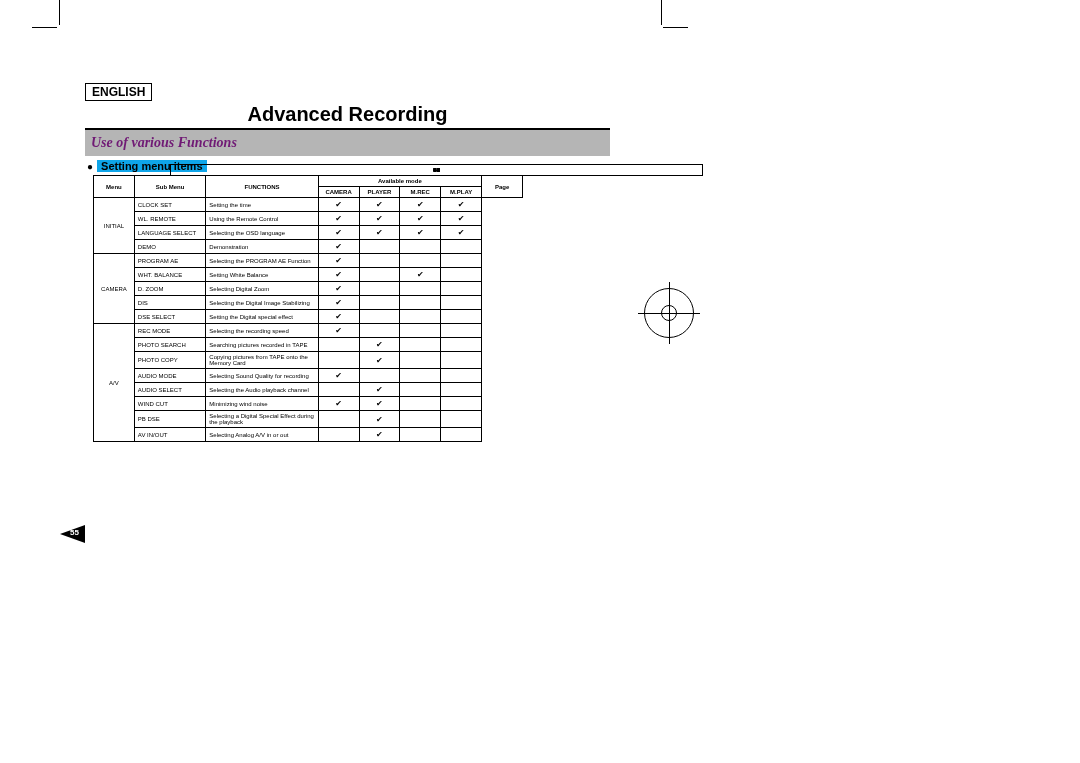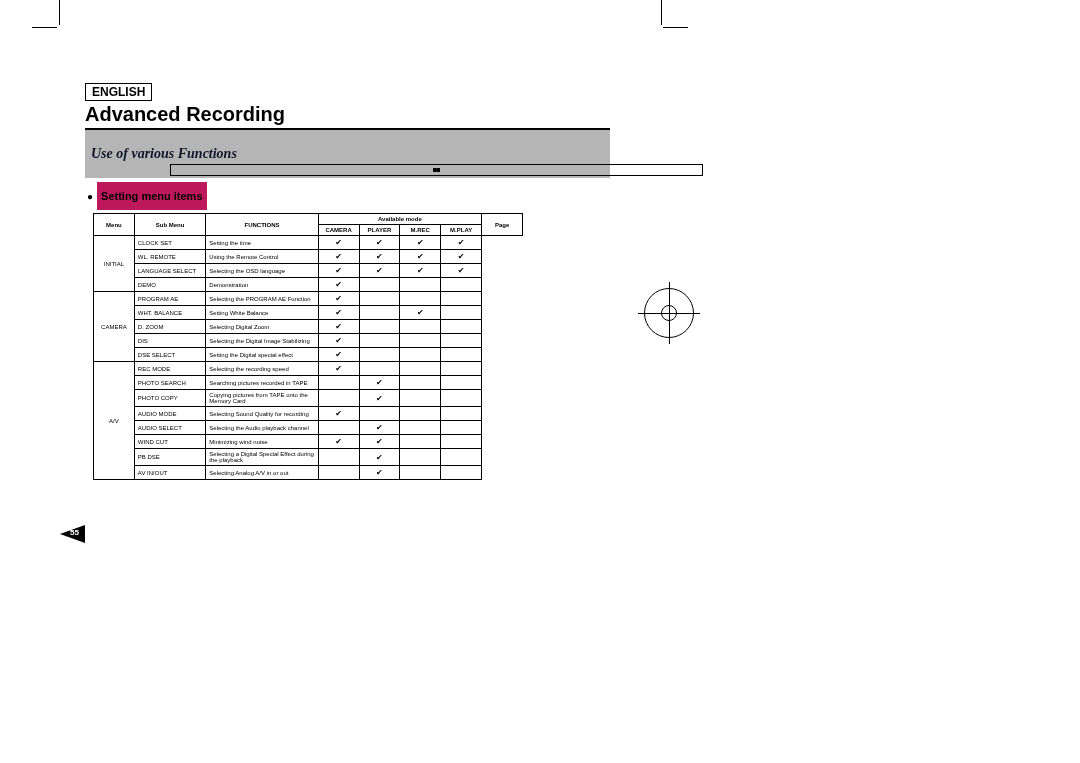--- a/index.html
+++ b/index.html
@@ -42,41 +42,42 @@
     border: 1px solid #000;
     padding: 0 6px;
     font-weight: bold;
     font-size: 12px;
     line-height: 16px;
   }
   .title {
     font-size: 20px;
     font-weight: bold;
     margin: 2px 0 0 0;
+    text-align: center;
   }
   .subbar {
     background: #b5b5b5;
-    color: #0f172a;
+    color: #701a75;
     font-style: italic;
     font-family: "Times New Roman", serif;
     font-size: 14px;
     font-weight: bold;
-    padding: 16px 6px;
+    padding: 5px 6px;
     border-top: 2px solid #000;
     margin-top: 2px;
   }
   .section-row {
     display: flex;
     align-items: center;
     margin: 4px 0 3px 2px;
     font-size: 11px;
     font-weight: bold;
   }
   .section-row .dot { font-size: 10px; margin-right: 4px; }
-  .section-row .hl { background: #be185d; padding: 8px 4px; }
+  .section-row .hl { background: #0ea5e9; padding: 0 4px; }
 
   table.menu {
     border-collapse: collapse;
     width: 430px;
     margin-left: 8px;
     table-layout: fixed;
   }
   table.menu th, table.menu td {
     border: 0.5px solid #000;
     font-size: 6px;

